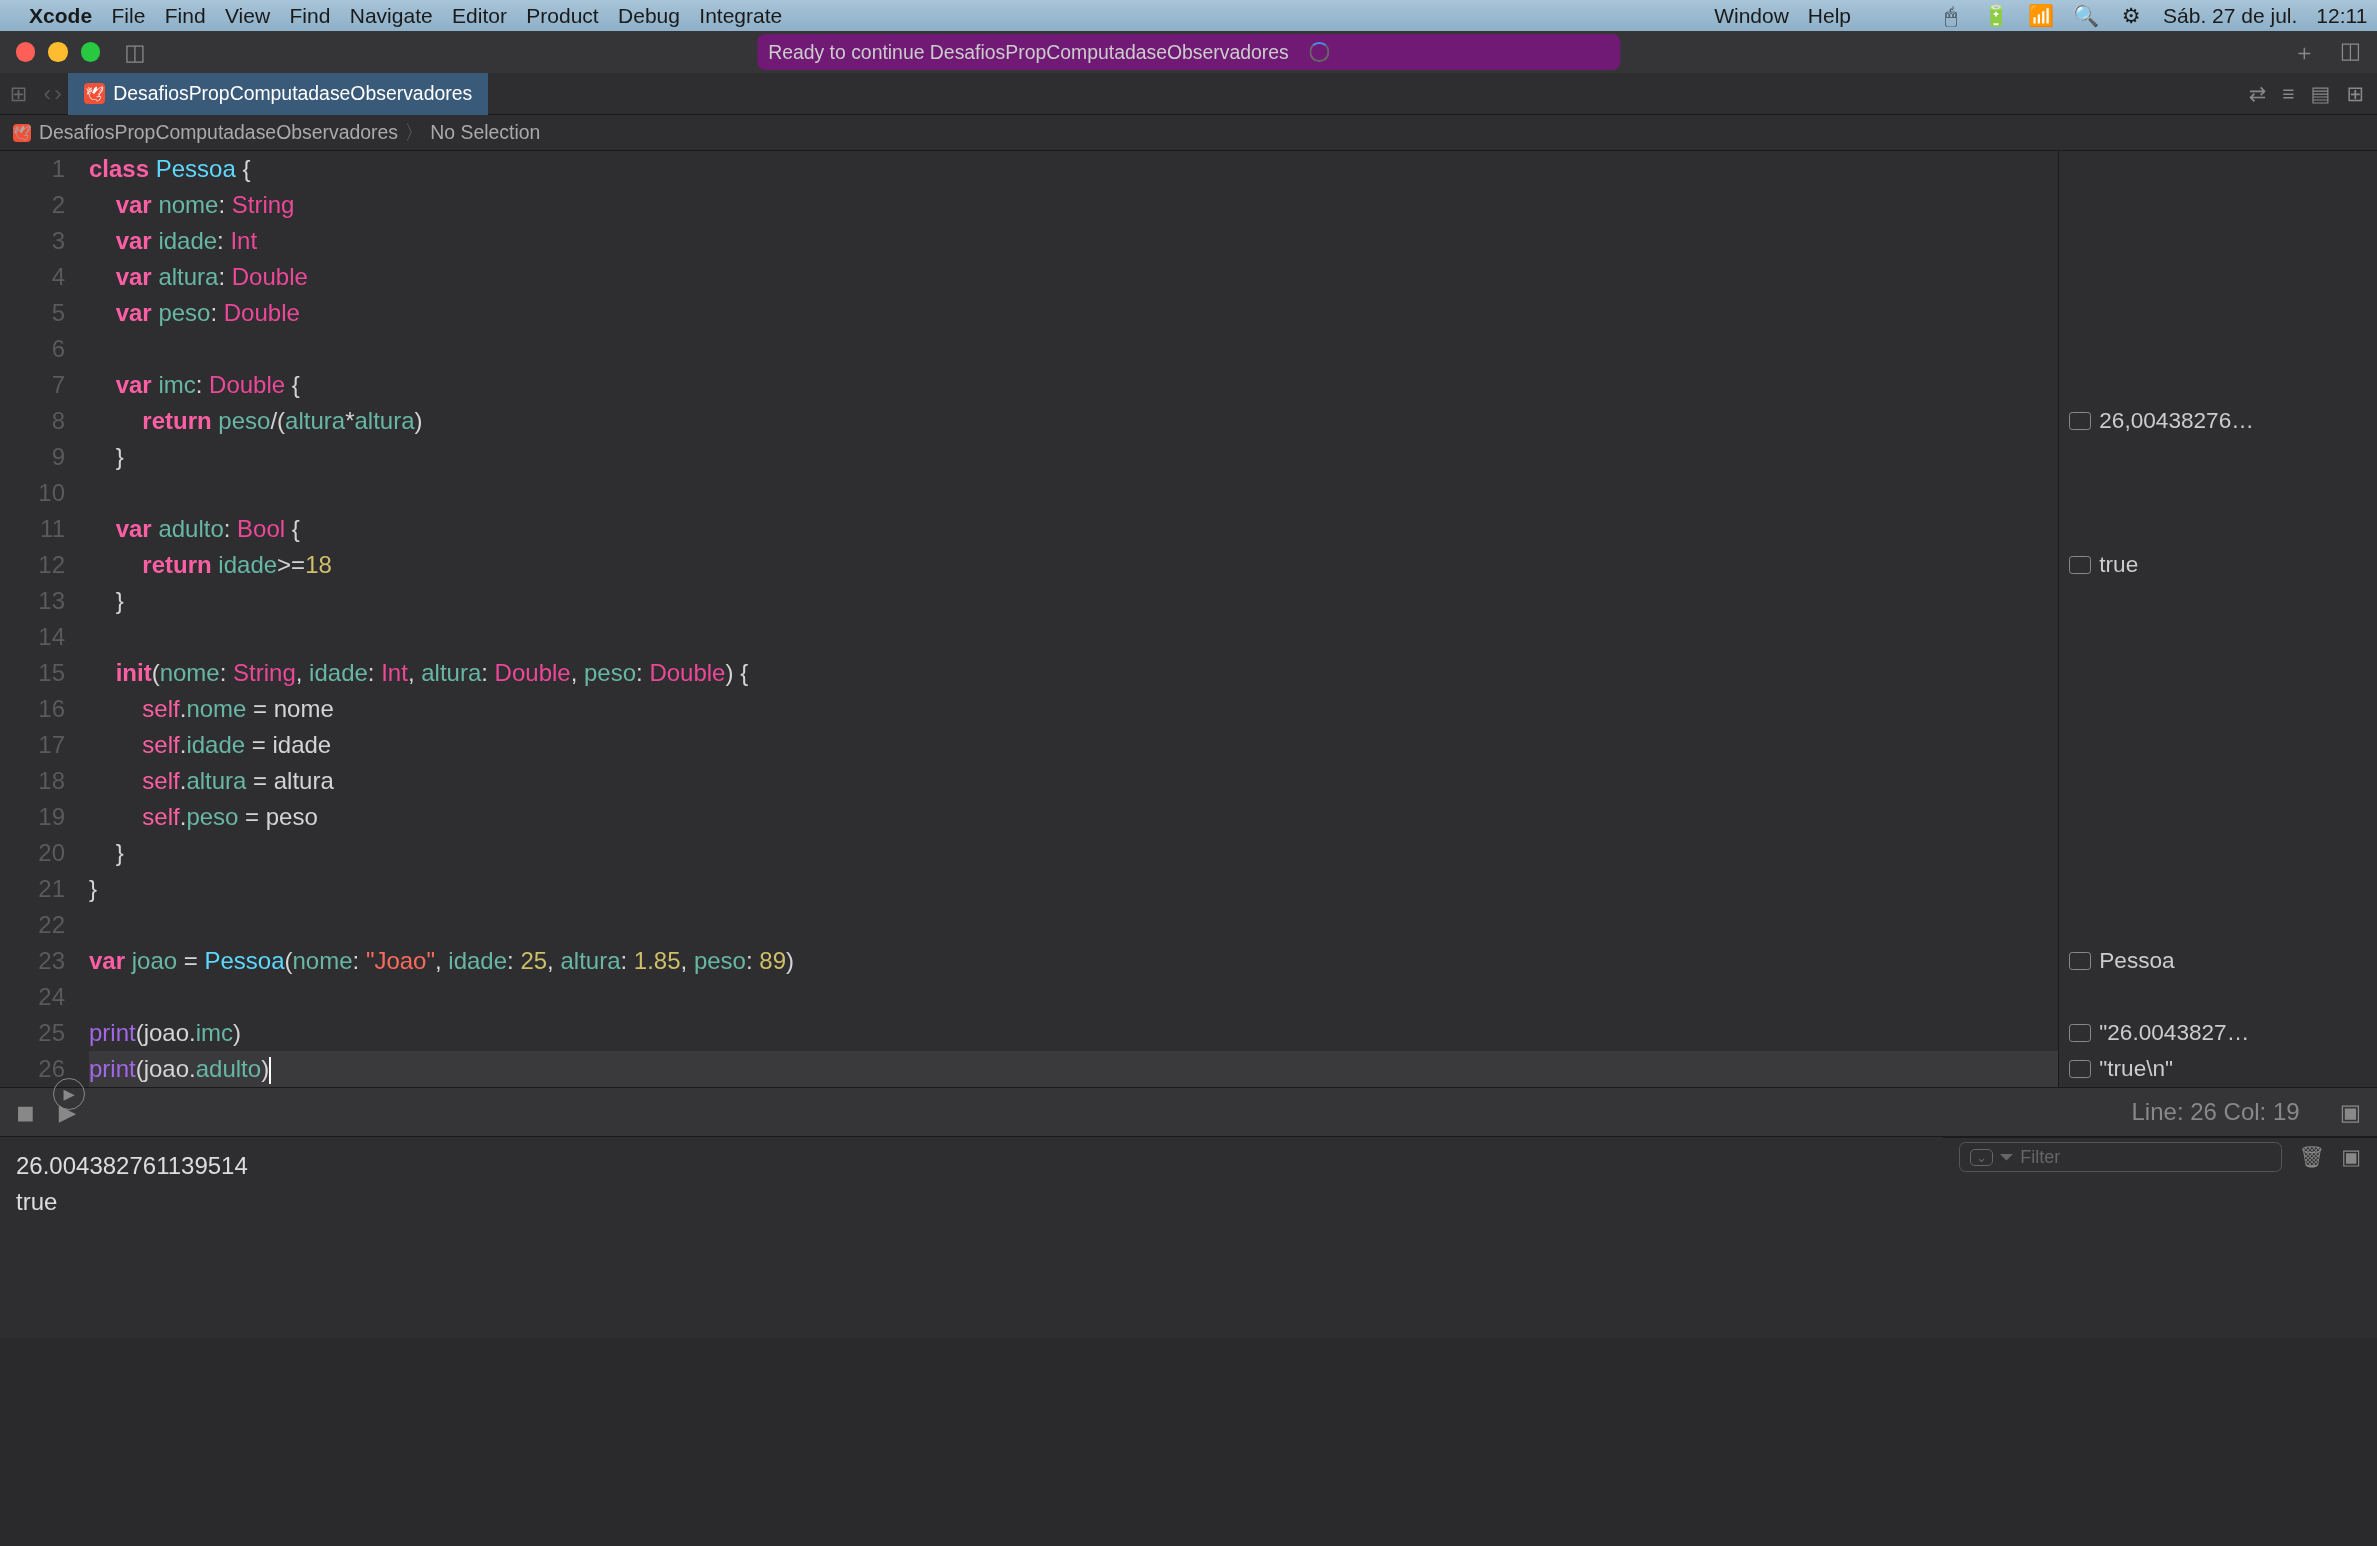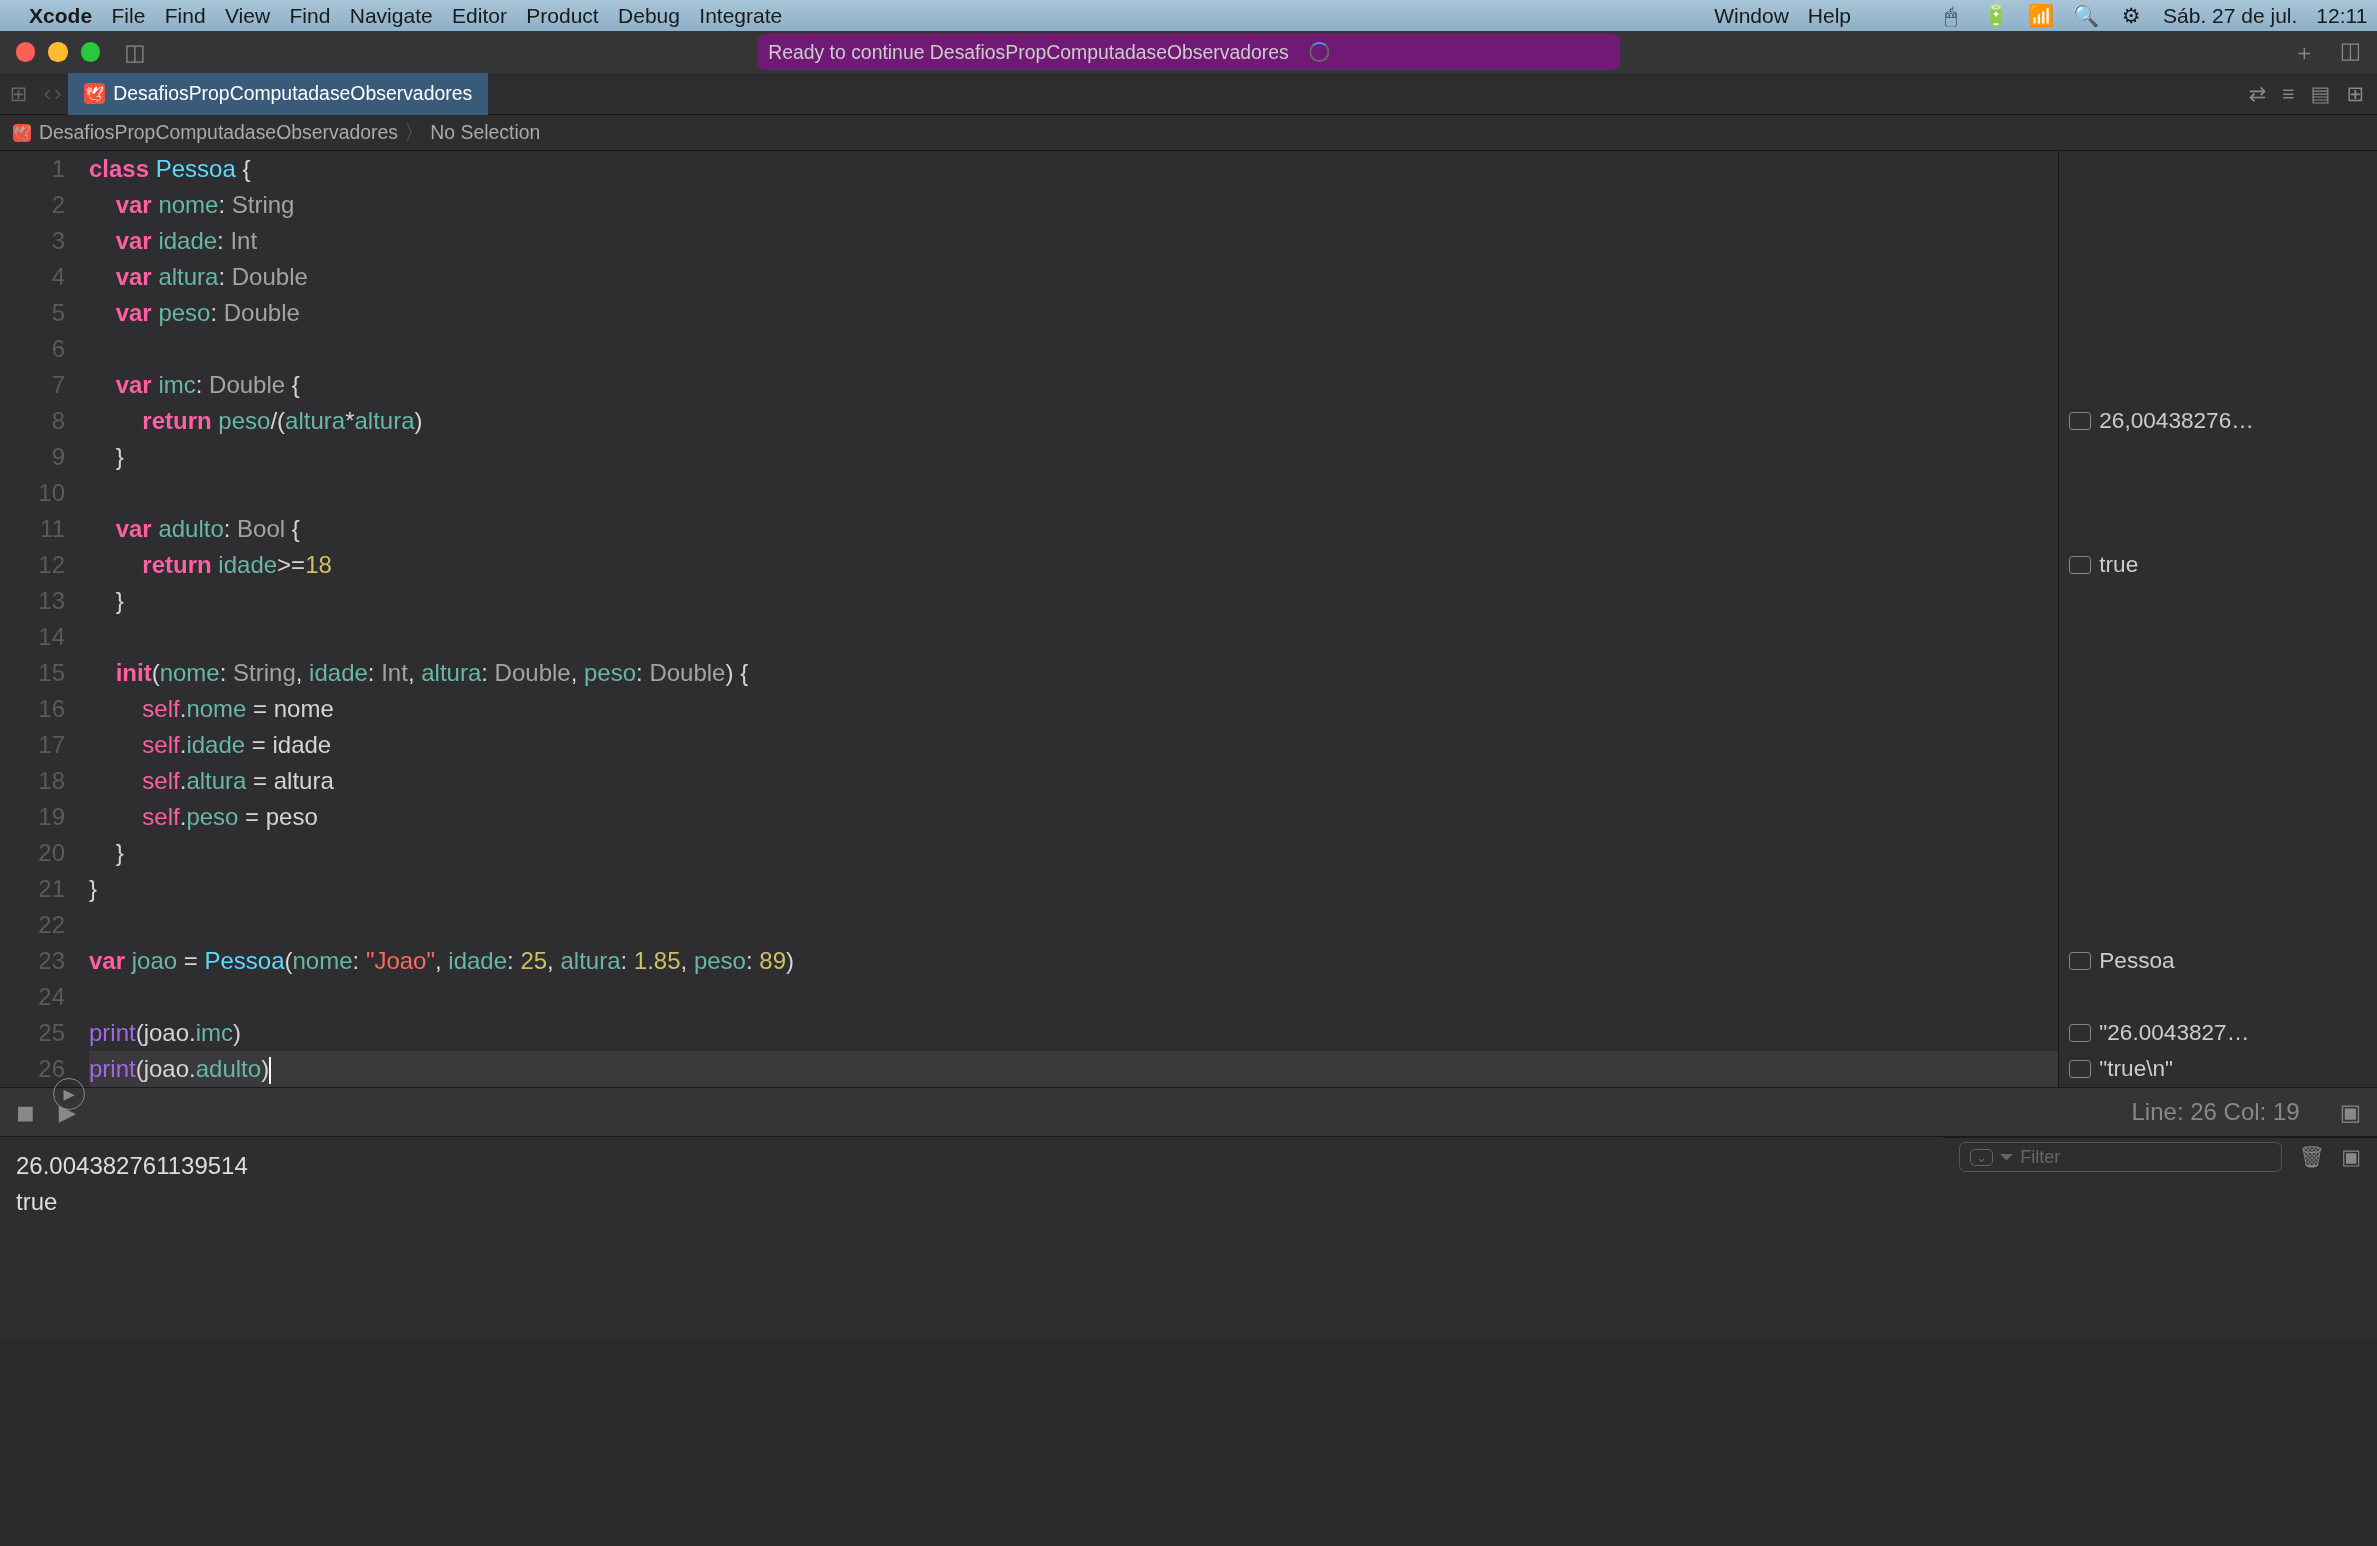--- a/index.html
+++ b/index.html
@@ -45,21 +45,21 @@
     .editor { flex: 1; display: flex; font-family: 'SF Mono', Menlo, monospace; font-size: 24px; line-height: 36px; }
     .gutter { width: 81px; text-align: right; padding-right: 16px; color: #5a5a5c; user-select: none; }
     .code { flex: 1; white-space: pre; padding-left: 8px; color: #d4d4d4; position: relative; }
     .code-line { height: 36px; position: relative; }
     .code-line.current { background: #3a3a3d; }
     .cursor { display: inline-block; width: 1.6px; height: 27.5px; background: #fff; vertical-align: middle; }
     
     
     .kw { color: #fc5fa3; font-weight: 600; }
     .type { color: #5dd8ff; }
-    .typekw { color: #a3a3a3; }
+    .typekw { color: #ec4899; }
     .prop { color: #67b7a4; }
     .param { color: #67b7a4; }
     .str { color: #fc6a5d; }
     .num { color: #d0bf69; }
     .fn { color: #a167e6; }
     .slf { color: #fc5fa3; }
     .punc { color: #d4d4d4; }
     
     
     .results { width: 319px; border-left: 0.8px solid #1a1a1a; }

